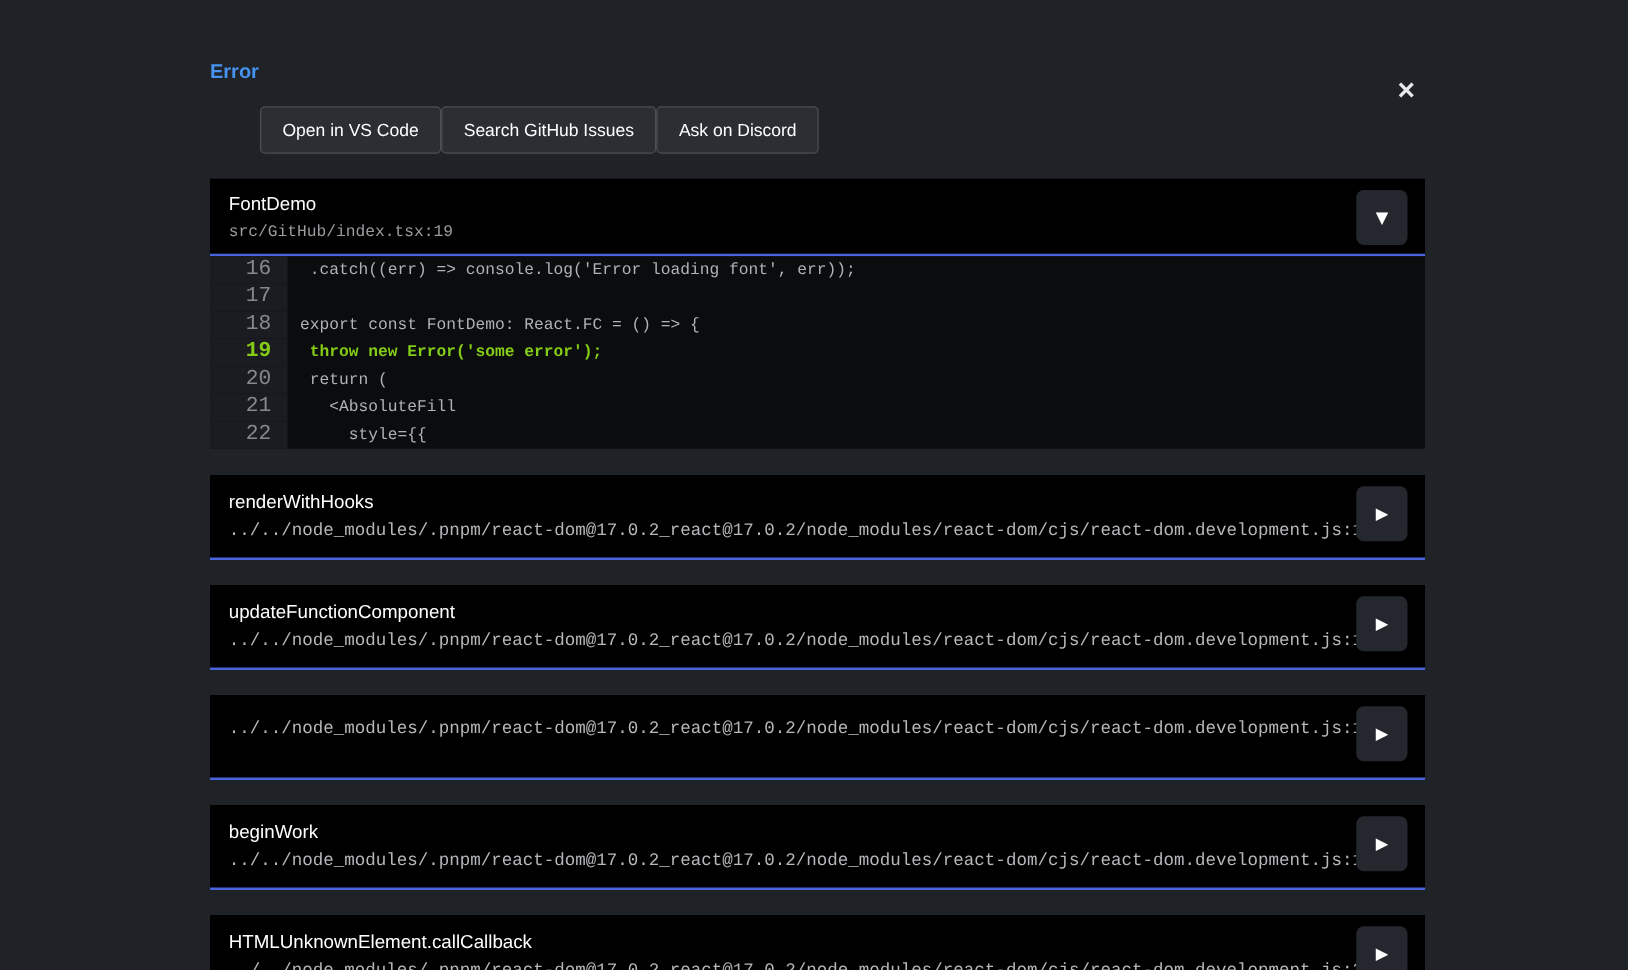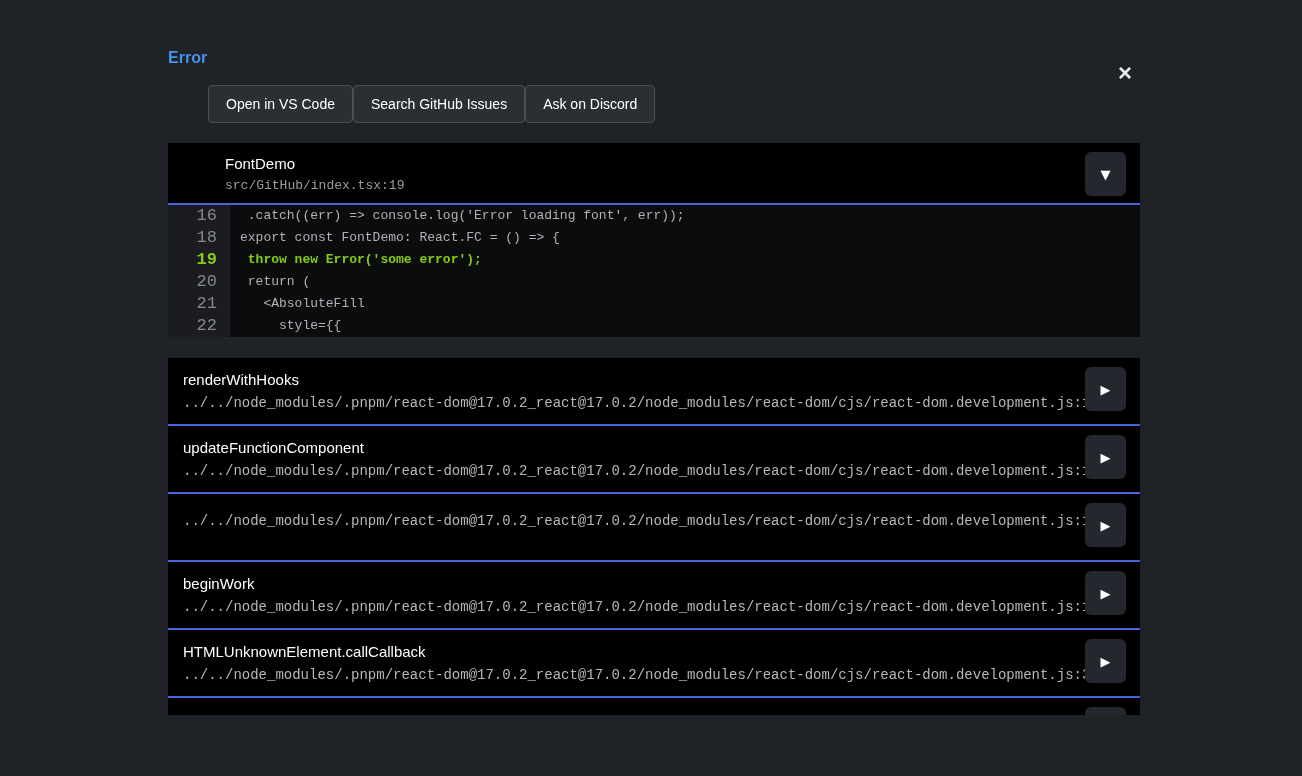--- a/index.html
+++ b/index.html
@@ -58,21 +58,20 @@
   }
 
   .code-frame { margin-top: 20px; }
   .code-header {
     background: var(--panel-black, #000000);
     height: 60px;
     border-bottom: 2px solid var(--divider-blue, #4964dd);
     display: flex;
     justify-content: space-between;
     align-items: flex-start;
-    padding-left: 42px;
   }
   .code-header-meta { padding: 11px 0 0 15px; }
   .code-frame-title { color: #ffffff; font-size: 15px; line-height: 19px; }
   .code-frame-location {
     color: var(--muted, #9a9da1);
     font-family: "Liberation Mono", monospace;
     font-size: 13px;
     margin-top: 5px;
   }
   .square-btn {
@@ -120,20 +119,21 @@
   .code-line.highlight .src { color: #84cc16; font-weight: bold; }
 
   .stack-list { margin-top: 21px; }
   .stack-frame {
     background: var(--panel-black, #000000);
     height: 66px;
     border-bottom: 2px solid var(--divider-blue, #4964dd);
     display: flex;
     justify-content: space-between;
     align-items: flex-start;
+    margin-top: 20px;
   }
   .stack-frame-meta { padding: 13px 0 0 15px; overflow: hidden; }
   .stack-frame-name { color: #ffffff; font-size: 15px; line-height: 18px; }
   .stack-frame-path {
     color: var(--path-text, #b5b7ba);
     font-family: "Liberation Mono", monospace;
     font-size: 14px;
     margin-top: 6px;
     white-space: nowrap;
   }
@@ -169,20 +169,24 @@
         <button class="square-btn">
           <span class="icon-glyph">▼</span>
         </button>
       </div>
       <div class="code-body" id="code-body">
   <div class="code-line">
     <span class="ln">16</span>
     <span class="src"> .catch((err) =&gt; console.log('Error loading font', err));</span>
   </div>
 
+  <div class="code-line">
+    <span class="ln">17</span>
+    <span class="src"></span>
+  </div>
 
   <div class="code-line">
     <span class="ln">18</span>
     <span class="src">export const FontDemo: React.FC = () =&gt; {</span>
   </div>
 
   <div class="code-line highlight">
     <span class="ln">19</span>
     <span class="src"> throw new Error('some error');</span>
   </div>

